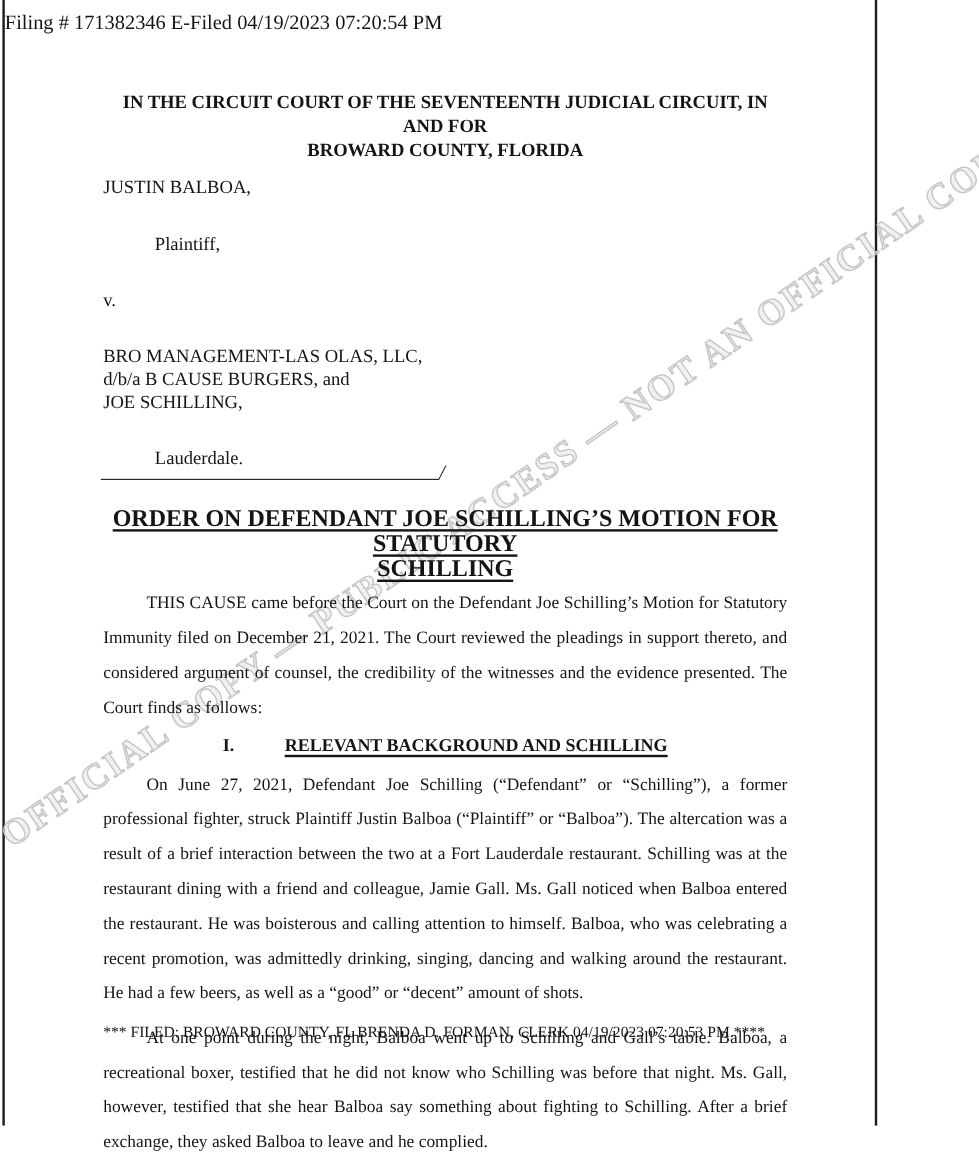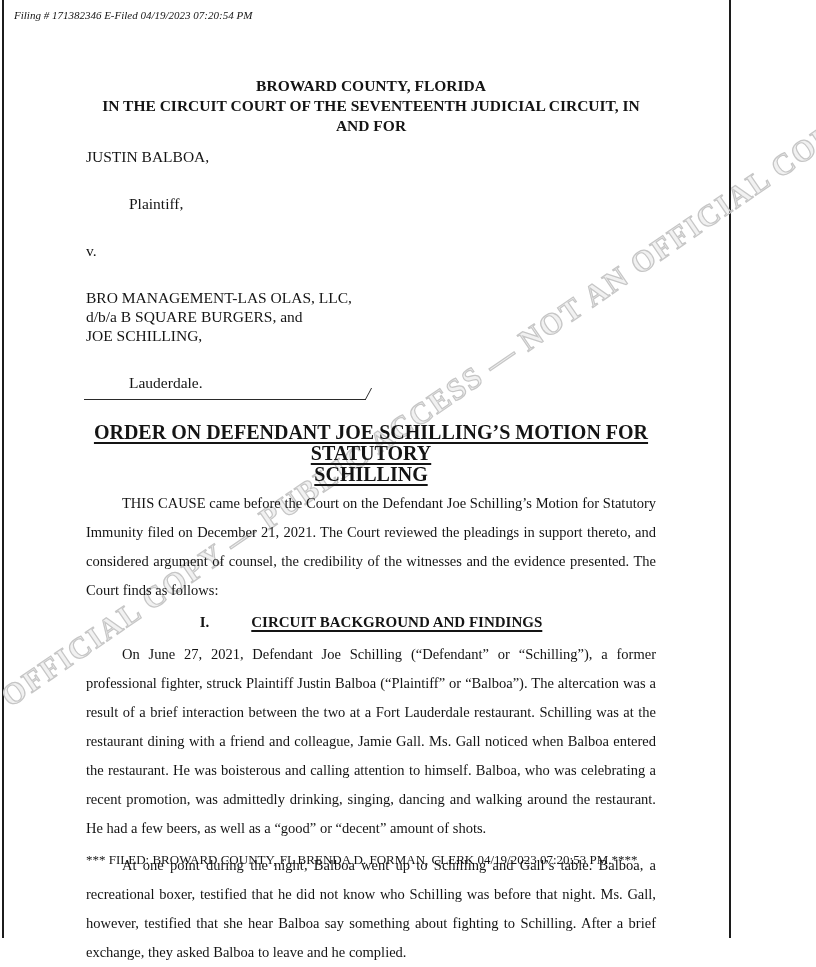--- a/index.html
+++ b/index.html
@@ -27,25 +27,24 @@
     font-weight: bold;
     letter-spacing: 2px;
     color: rgba(190,190,190,0.22);
     -webkit-text-stroke: 1.2px #c6c6c6;
     z-index: 0;
     user-select: none;
   }
 
   .filing-header {
     position: absolute;
-    left: 14px;
+    left: 4px;
     top: 9px;
-    font-size: 11px;
+    font-size: 17px;
     z-index: 2;
-    font-style: italic;
   }
 
   .content {
     position: absolute;
     left: 86px;
     top: 76px;
     width: 570px;
     z-index: 1;
   }
 
@@ -131,49 +130,49 @@
   <div class="edge edge-left"></div>
   <div class="edge edge-right"></div>
 
   <div class="watermark">NOT AN OFFICIAL COPY — PUBLIC ACCESS — NOT AN OFFICIAL COPY</div>
 
   <div class="filing-header">Filing # 171382346 E-Filed 04/19/2023 07:20:54 PM</div>
 
   <div class="content">
 
     <div class="court-title">
+      <div>IN THE CIRCUIT COURT OF THE SEVENTEENTH JUDICIAL CIRCUIT, IN AND FOR</div>
       <div>BROWARD COUNTY, FLORIDA</div>
-      <div>IN THE CIRCUIT COURT OF THE SEVENTEENTH JUDICIAL CIRCUIT, IN AND FOR</div>
     </div>
 
 
     <div class="caption">
       <div class="cap-line">JUSTIN BALBOA,</div>
       <div class="cap-line cap-gap cap-indent">Plaintiff,</div>
       <div class="cap-line cap-gap">v.</div>
       <div class="cap-line cap-gap">BRO MANAGEMENT-LAS OLAS, LLC,</div>
-      <div class="cap-line">d/b/a B SQUARE BURGERS, and</div>
+      <div class="cap-line">d/b/a B CAUSE BURGERS, and</div>
       <div class="cap-line">JOE SCHILLING,</div>
       <div class="cap-line cap-gap cap-indent">Lauderdale.</div>
     </div>
 
     <div class="rule-wrap">
       <span class="rule-line"></span>
       <span class="rule-slash">/</span>
     </div>
 
     <div class="order-title">
       <div><span class="u">ORDER ON DEFENDANT JOE SCHILLING’S MOTION FOR STATUTORY</span></div>
       <div><span class="u">SCHILLING</span></div>
     </div>
 
     <p class="body-para p1">THIS CAUSE came before the Court on the Defendant Joe Schilling’s Motion for Statutory Immunity filed on December 21, 2021. The Court reviewed the pleadings in support thereto, and considered argument of counsel, the credibility of the witnesses and the evidence presented.  The Court finds as follows:</p>
 
     <div class="section-heading">
-      <span class="numeral">I.</span><span class="spacer"></span><span class="u">CIRCUIT BACKGROUND AND FINDINGS</span>
+      <span class="numeral">I.</span><span class="spacer"></span><span class="u">RELEVANT BACKGROUND AND SCHILLING</span>
     </div>
 
     <p class="body-para p2">On June 27, 2021, Defendant Joe Schilling (“Defendant” or “Schilling”), a former professional fighter, struck Plaintiff Justin Balboa (“Plaintiff” or “Balboa”).  The altercation was a result of a brief interaction between the two at a Fort Lauderdale restaurant.  Schilling was at the restaurant dining with a friend and colleague, Jamie Gall.  Ms. Gall noticed when Balboa entered the restaurant. He was boisterous and calling attention to himself.  Balboa, who was celebrating a recent promotion, was admittedly drinking, singing, dancing and walking around the restaurant. He had a few beers, as well as a “good” or “decent” amount of shots.</p>
 
     <p class="body-para p3">At one point during the night, Balboa went up to Schilling and Gall’s table.  Balboa, a recreational boxer, testified that he did not know who Schilling was before that night.  Ms. Gall, however, testified that she hear Balboa say something about fighting to Schilling. After a brief exchange, they asked Balboa to leave and he complied.</p>
 
   </div>
 
   <div class="page-footer">*** FILED: BROWARD COUNTY, FL  BRENDA D. FORMAN,  CLERK 04/19/2023 07:20:53 PM.****</div>
 

